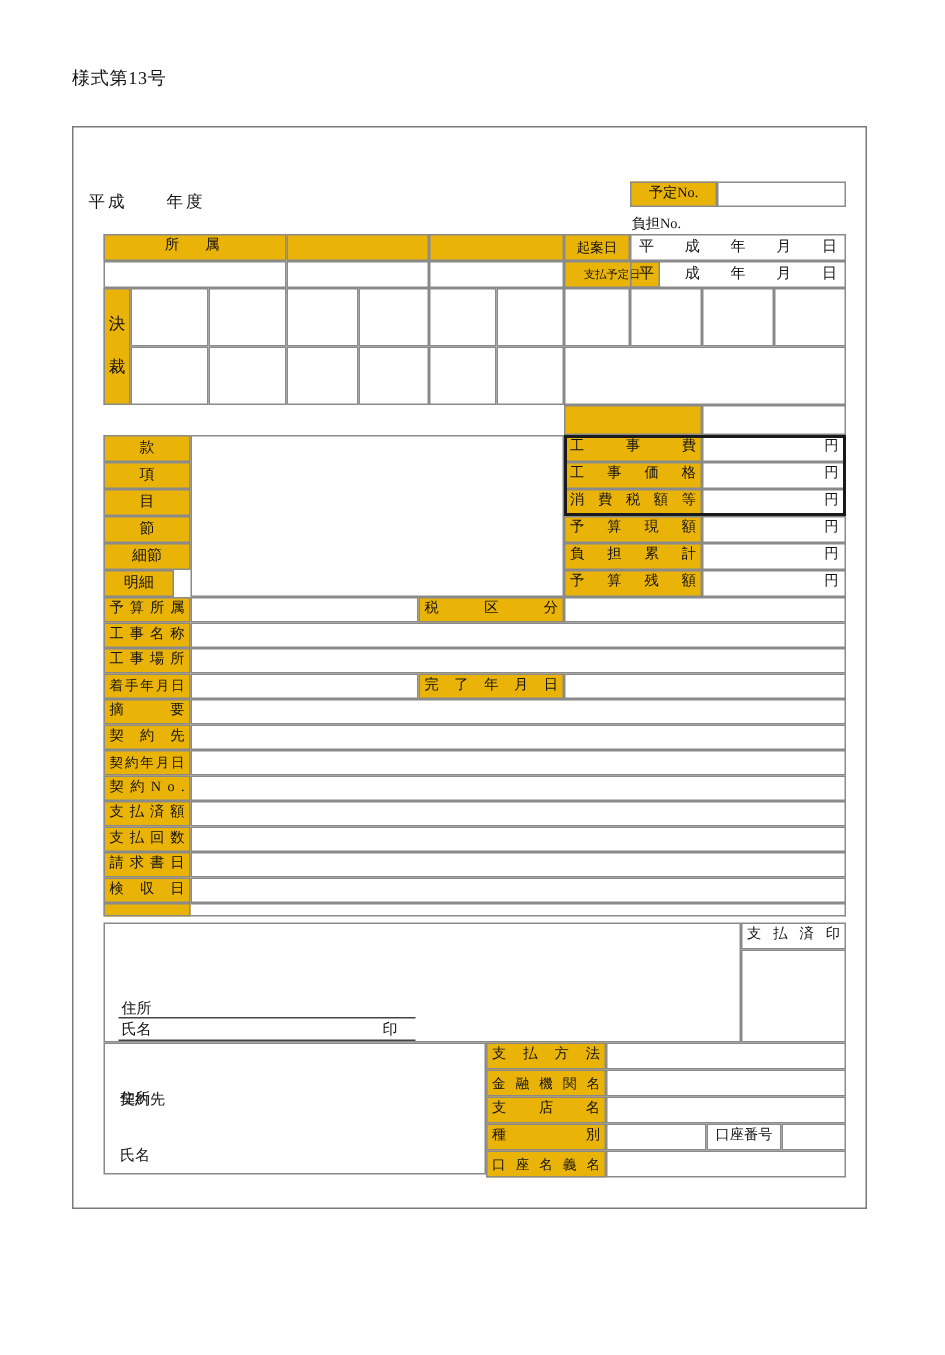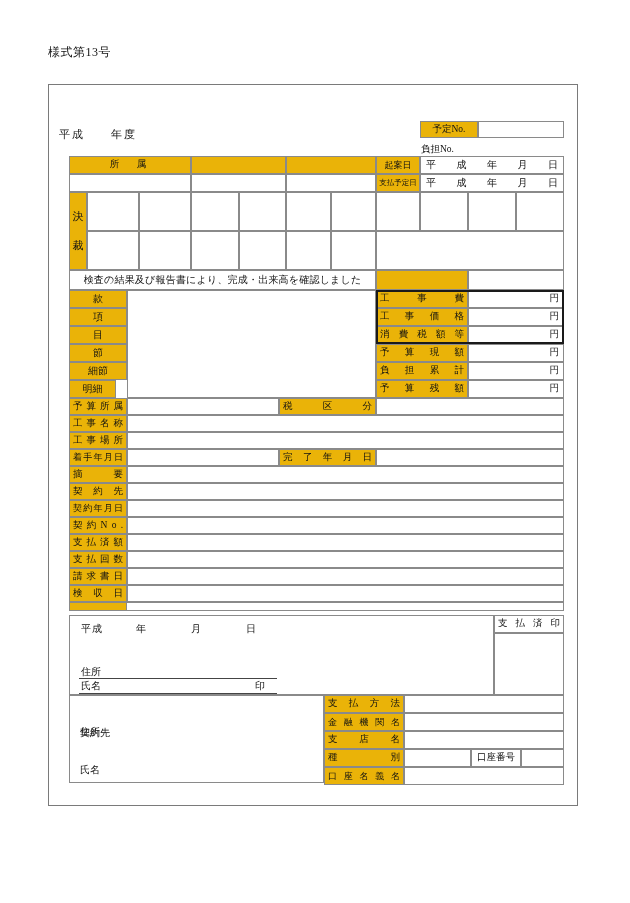--- a/index.html
+++ b/index.html
@@ -150,21 +150,21 @@
         <span>成</span>
         <span>年</span>
         <span>月</span>
         <span>日</span>
       </span>
   </div>
 
   <div class="c bd" style="left:20px;top:89px;width:122px;height:18px;"></div>
   <div class="c bd" style="left:142px;top:89px;width:95px;height:18px;"></div>
   <div class="c bd" style="left:237px;top:89px;width:90px;height:18px;"></div>
-  <div class="c bd grey ctr" style="left:327px;top:89px;width:44px;height:18px;font-size:7.5px;text-align:right;">支払予定日</div>
+  <div class="c bd grey ctr" style="left:327px;top:89px;width:64px;height:18px;font-size:7.5px;text-align:right;">支払予定日</div>
   <div class="c bd" style="left:371px;top:89px;width:144px;height:18px;">
     <span class="spread" style="font-size:10px;">
         <span>平</span>
         <span>成</span>
         <span>年</span>
         <span>月</span>
         <span>日</span>
       </span>
   </div>
 
@@ -185,21 +185,20 @@
   <div class="c bd" style="left:467px;top:107px;width:48px;height:39px;"></div>
 
   <div class="c bd" style="left:38px;top:146px;width:52px;height:39px;"></div>
   <div class="c bd" style="left:90px;top:146px;width:52px;height:39px;"></div>
   <div class="c bd" style="left:142px;top:146px;width:48px;height:39px;"></div>
   <div class="c bd" style="left:190px;top:146px;width:47px;height:39px;"></div>
   <div class="c bd" style="left:237px;top:146px;width:45px;height:39px;"></div>
   <div class="c bd" style="left:282px;top:146px;width:45px;height:39px;"></div>
   <div class="c bd" style="left:327px;top:146px;width:188px;height:39px;"></div>
 
-  <div class="c bd ctr" style="left:20px;top:185px;width:307px;height:20px;font-size:10px;letter-spacing:0.2px;">検査の結果及び報告書により、完成・出来高を確認しました</div>
   <div class="c bd grey" style="left:327px;top:185px;width:92px;height:20px;"></div>
   <div class="c bd" style="left:419px;top:185px;width:96px;height:20px;"></div>
 
   <div class="c bd grey ctr" style="left:20px;top:205px;width:58px;height:18px;font-size:10px;">款</div>
   <div class="c bd grey ctr" style="left:20px;top:223px;width:58px;height:18px;font-size:10px;">項</div>
   <div class="c bd grey ctr" style="left:20px;top:241px;width:58px;height:18px;font-size:10px;">目</div>
   <div class="c bd grey ctr" style="left:20px;top:259px;width:58px;height:18px;font-size:10px;">節</div>
   <div class="c bd grey ctr" style="left:20px;top:277px;width:58px;height:18px;font-size:10px;">細節</div>
   <div class="c bd grey ctr" style="left:20px;top:295px;width:47px;height:18px;font-size:10px;">明細</div>
 
@@ -414,21 +413,20 @@
         <span>日</span>
       </span>
   </div>
   <div class="c bd" style="left:78px;top:500px;width:437px;height:17px;"></div>
 
   <div class="c bd grey" style="left:20px;top:517px;width:58px;height:9px;"></div>
   <div class="c bd-t bd-r bd-b" style="left:78px;top:517px;width:437px;height:9px;"></div>
 
   <div class="c bd" style="left:20px;top:530px;width:425px;height:80px;"></div>
 
-  <div class="freetext" style="left:32px;top:537px;letter-spacing:1px;">平成　　　年　　　　月　　　　日</div>
 
   <div class="freetext" style="left:32px;top:580px;">住所</div>
   <div class="ul-line" style="left:30px;top:593px;width:198px;"></div>
 
   <div class="freetext" style="left:32px;top:594px;">氏名</div>
   <div class="freetext" style="left:206px;top:594px;">印</div>
   <div class="ul-line" style="left:30px;top:608px;width:198px;"></div>
 
 
   <div class="c bd ctr" style="left:445px;top:530px;width:70px;height:18px;font-size:9.5px;">

